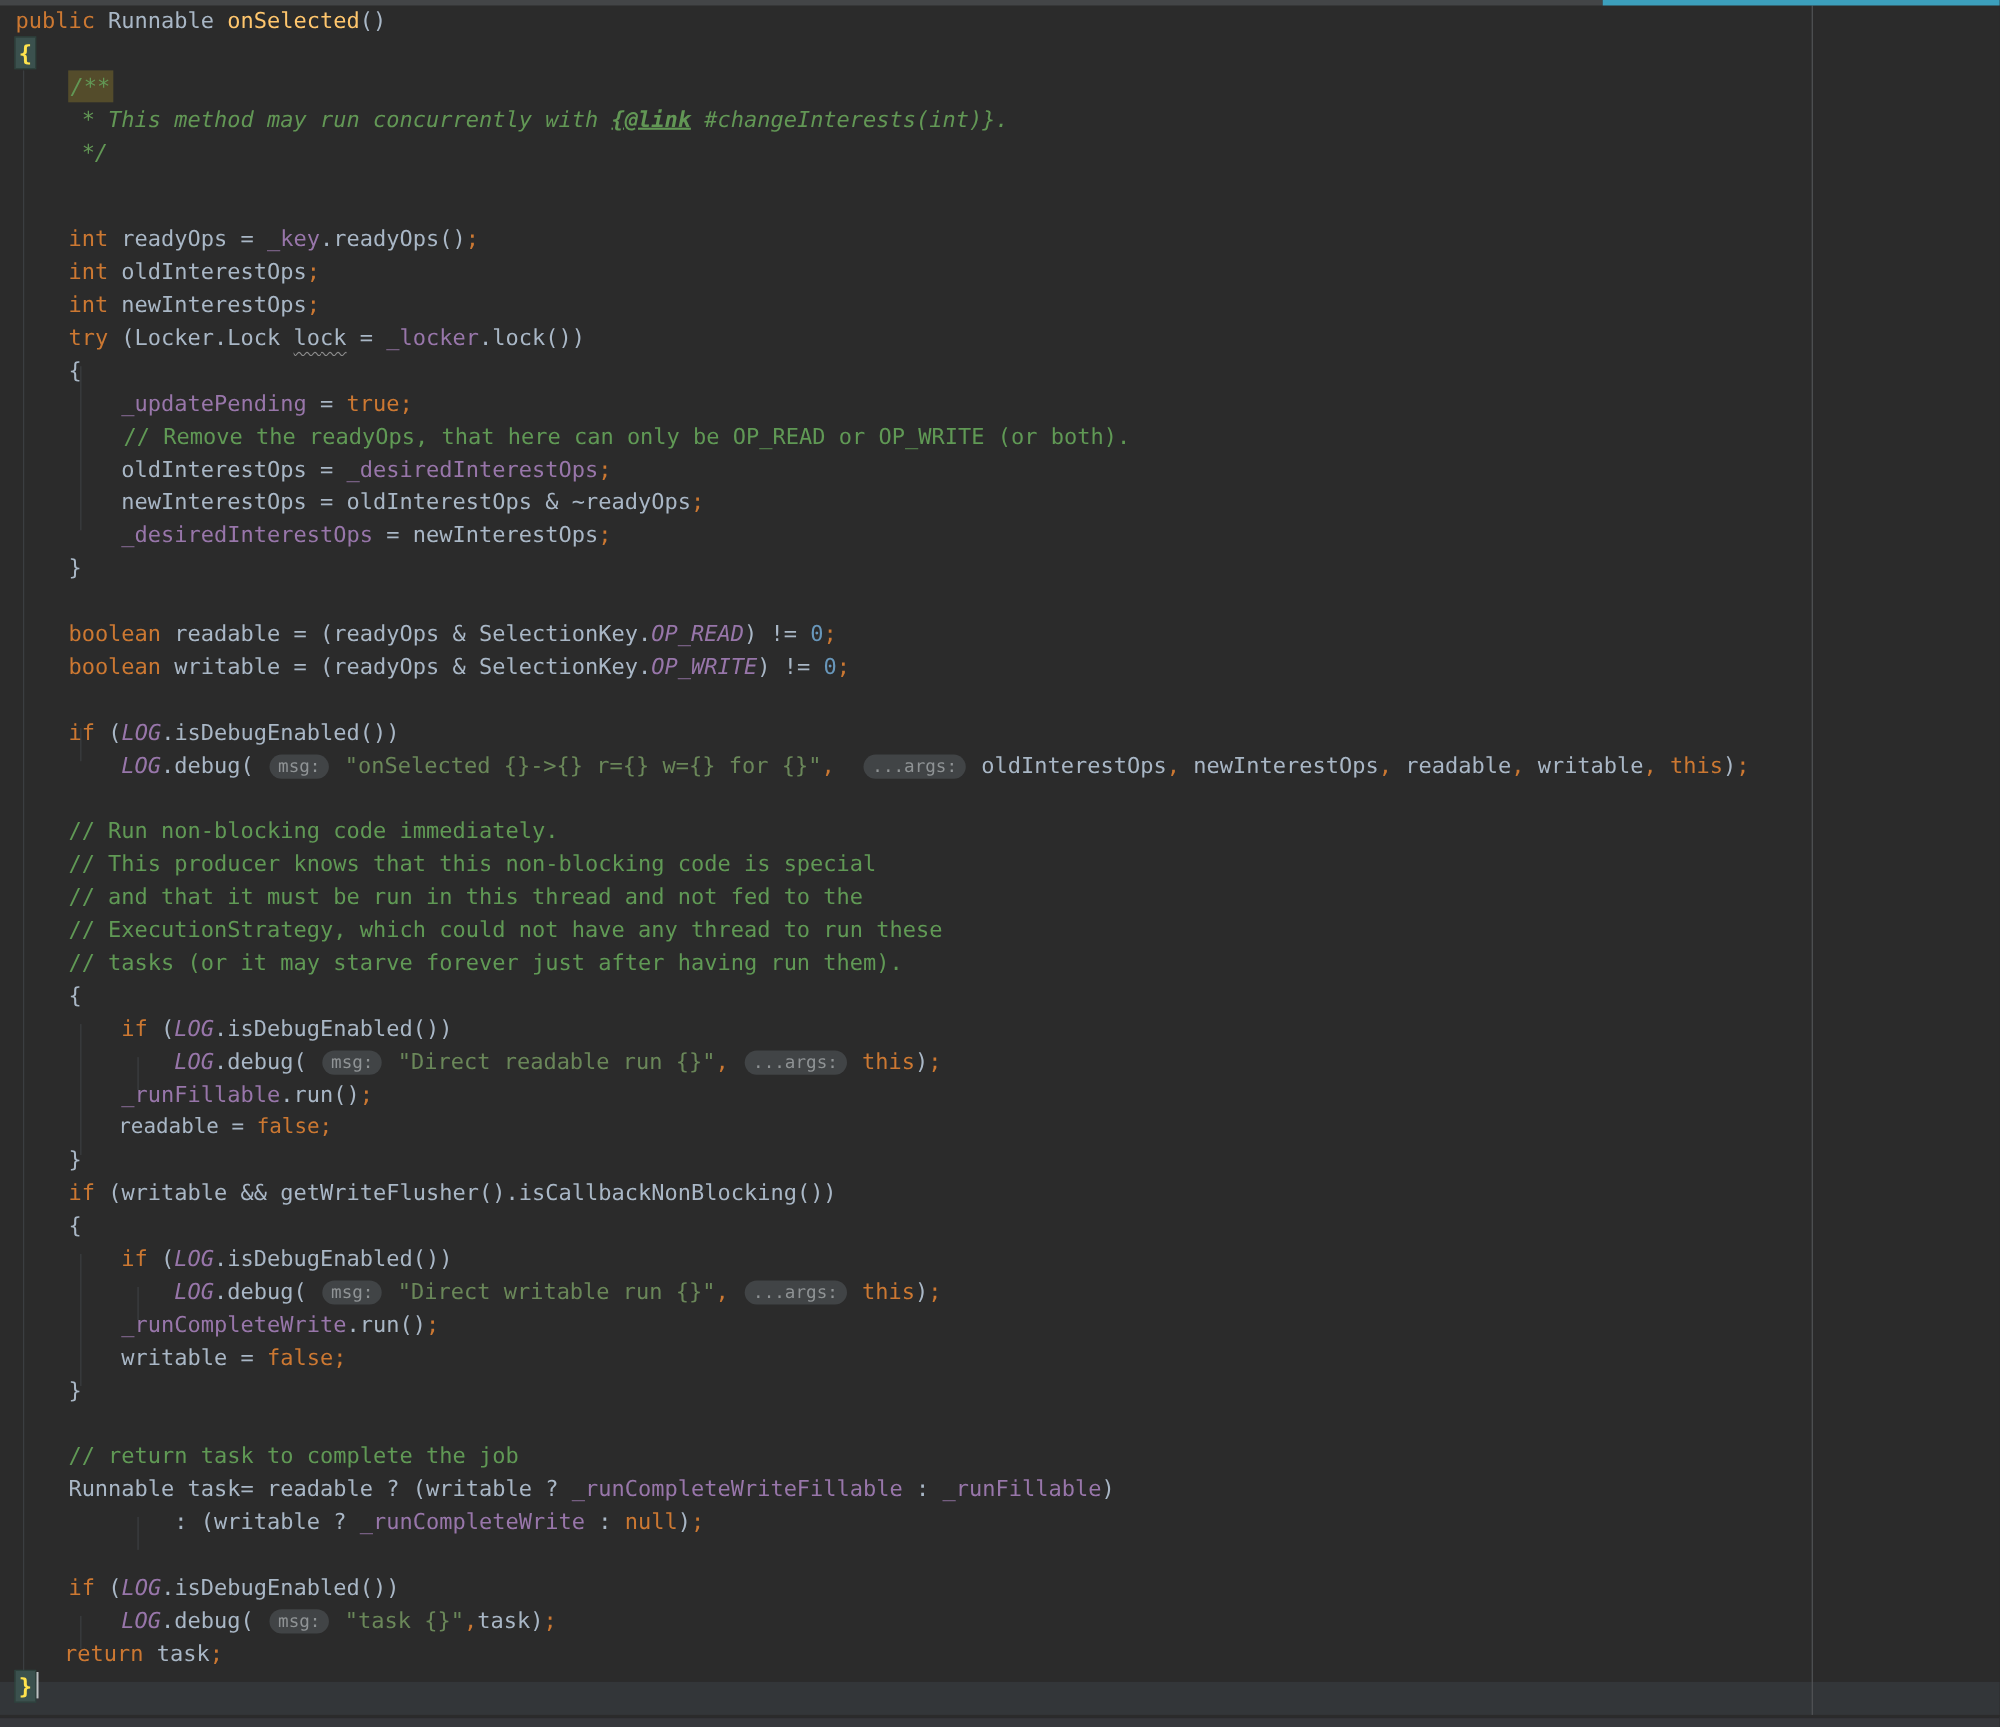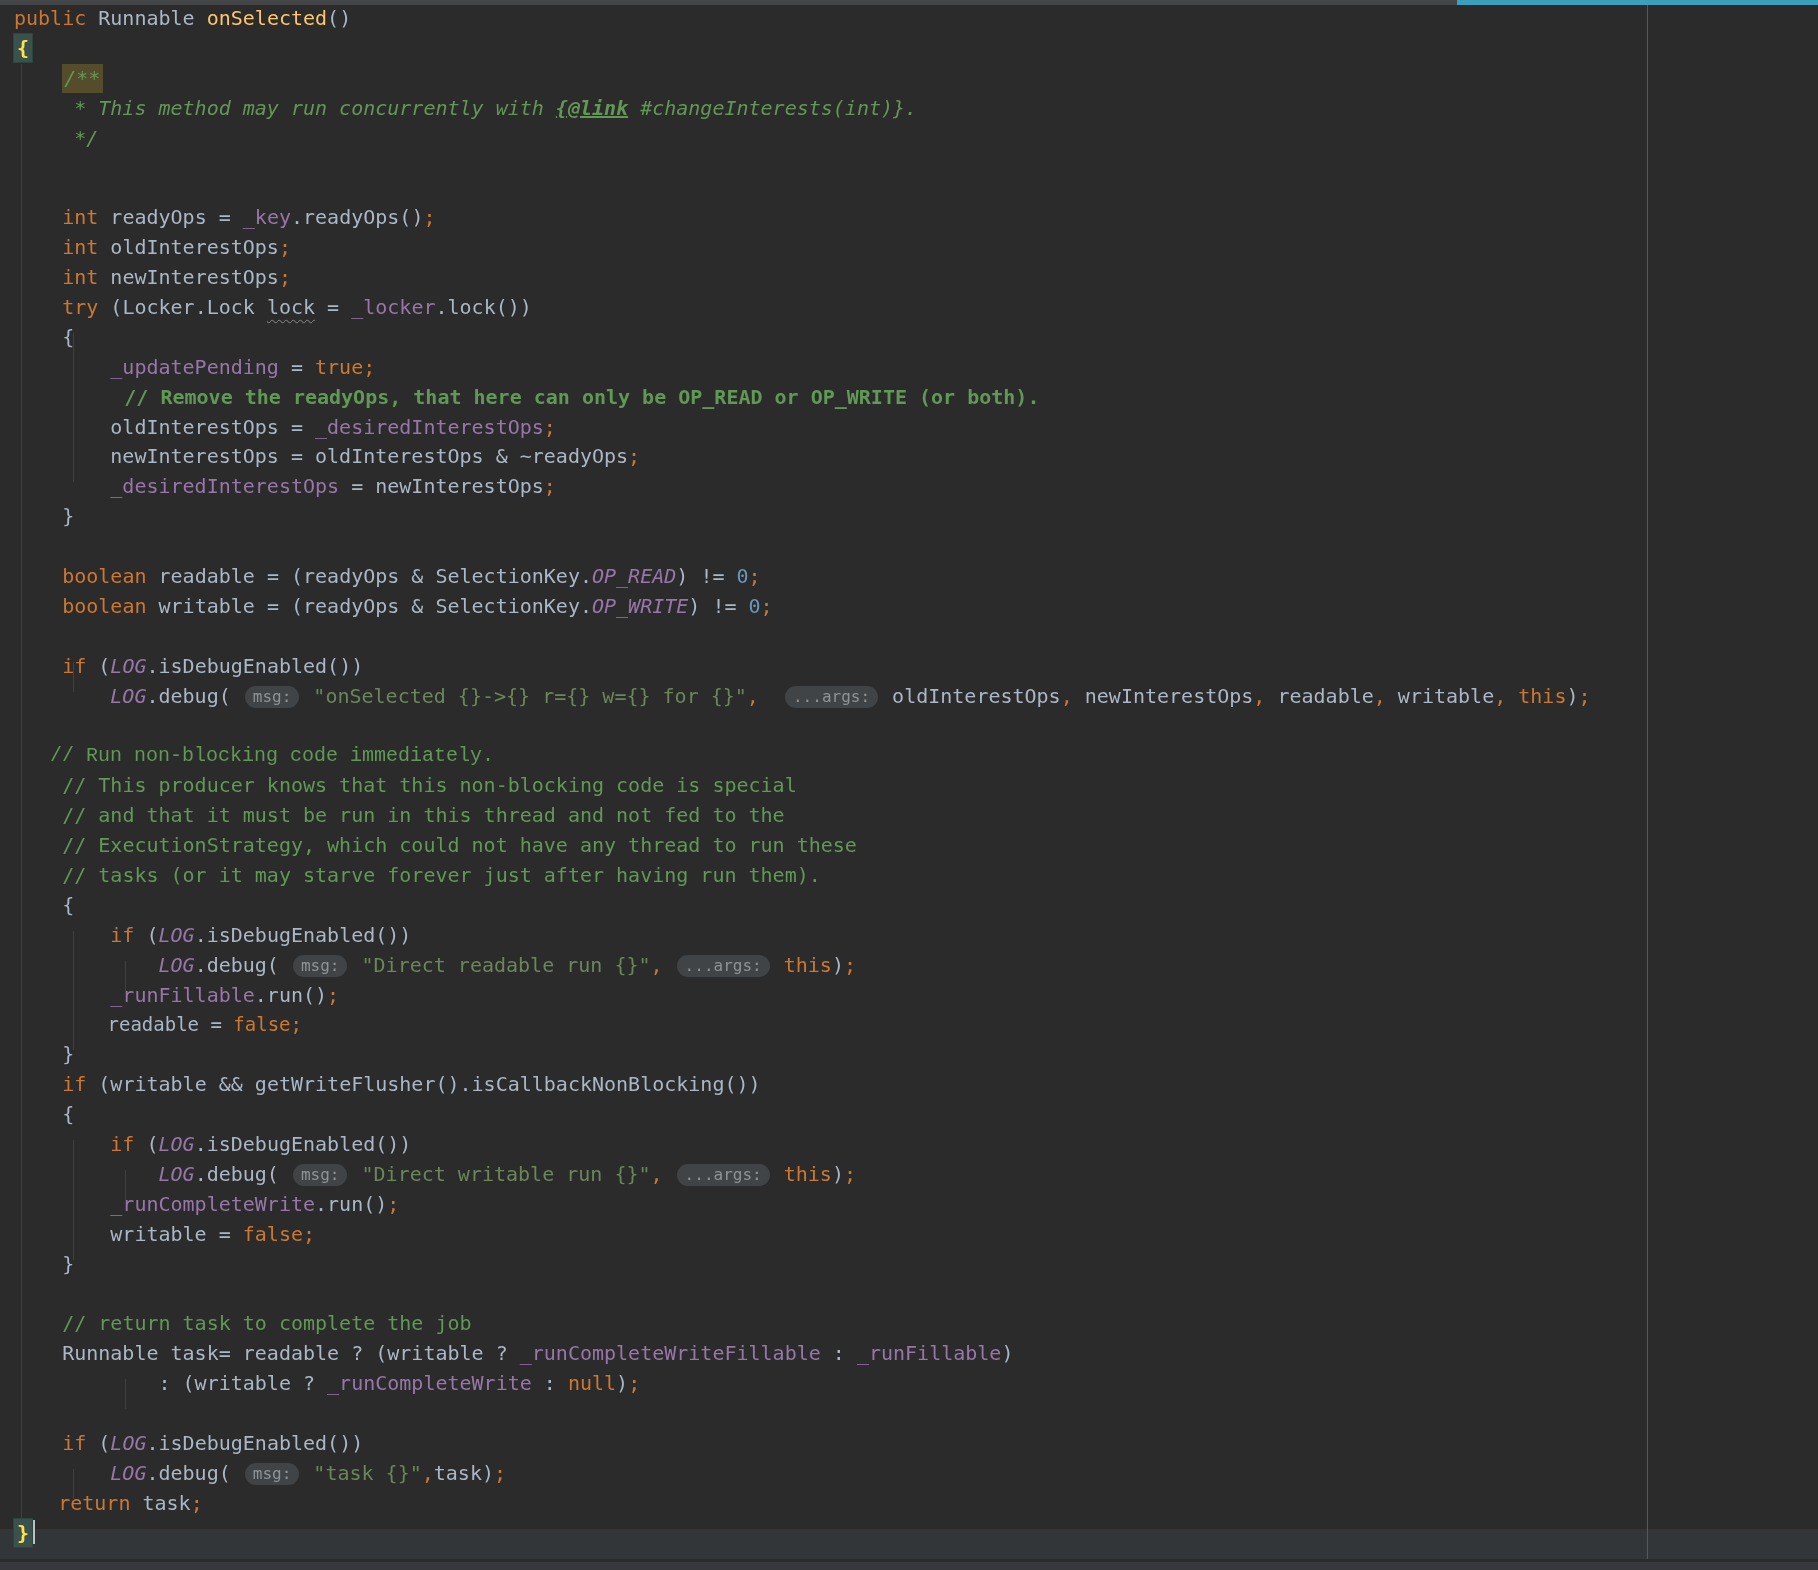--- a/index.html
+++ b/index.html
@@ -59,33 +59,33 @@
       <div class="line" style="height: 29.9px; line-height: 29.9px; font-size: 20px; padding-left: 14px;"><span class="t-pl">    </span><span class="t-ch">/**</span></div>
       <div class="line" style="height: 29.9px; line-height: 29.9px; font-size: 20px; padding-left: 14px;"><span class="t-doc">     * This method may run concurrently with </span><span class="t-doclink">{@link</span><span class="t-doc"> #changeInterests(int)}.</span></div>
       <div class="line" style="height: 29.9px; line-height: 29.9px; font-size: 20px; padding-left: 14px;"><span class="t-doc">     */</span></div>
       <div class="line" style="height: 29.9px; line-height: 29.9px; font-size: 20px; padding-left: 14px;"></div>
       <div class="line" style="height: 29.9px; line-height: 29.9px; font-size: 20px; padding-left: 14px; margin-top: 20px;"><span class="t-pl">    </span><span class="t-kw">int</span><span class="t-pl"> readyOps = </span><span class="t-fi">_key</span><span class="t-pl">.readyOps()</span><span class="t-kw">;</span></div>
       <div class="line" style="height: 29.9px; line-height: 29.9px; font-size: 20px; padding-left: 14px;"><span class="t-pl">    </span><span class="t-kw">int</span><span class="t-pl"> oldInterestOps</span><span class="t-kw">;</span></div>
       <div class="line" style="height: 29.9px; line-height: 29.9px; font-size: 20px; padding-left: 14px;"><span class="t-pl">    </span><span class="t-kw">int</span><span class="t-pl"> newInterestOps</span><span class="t-kw">;</span></div>
       <div class="line" style="height: 29.9px; line-height: 29.9px; font-size: 20px; padding-left: 14px;"><span class="t-pl">    </span><span class="t-kw">try</span><span class="t-pl"> (Locker.Lock </span><span class="t-wv">lock</span><span class="t-pl"> = </span><span class="t-fi">_locker</span><span class="t-pl">.lock())</span></div>
       <div class="line" style="height: 29.9px; line-height: 29.9px; font-size: 20px; padding-left: 14px;"><span class="t-pl">    {</span></div>
       <div class="line" style="height: 29.9px; line-height: 29.9px; font-size: 20px; padding-left: 14px;"><span class="t-pl">        </span><span class="t-fi">_updatePending</span><span class="t-pl"> = </span><span class="t-kw">true</span><span class="t-kw">;</span></div>
-      <div class="line" style="height: 29.9px; line-height: 29.9px; font-size: 20px; padding-left: 28px; font-weight: bold;"><span class="t-pl">        </span><span class="t-c">// Remove the readyOps, that here can only be OP_READ or OP_WRITE (or both).</span></div>
+      <div class="line" style="height: 29.9px; line-height: 29.9px; font-size: 20px; padding-left: 16px;"><span class="t-pl">        </span><span class="t-c">// Remove the readyOps, that here can only be OP_READ or OP_WRITE (or both).</span></div>
       <div class="line" style="height: 29.9px; line-height: 29.9px; font-size: 20px; padding-left: 14px;"><span class="t-pl">        oldInterestOps = </span><span class="t-fi">_desiredInterestOps</span><span class="t-kw">;</span></div>
       <div class="line" style="height: 29.9px; line-height: 29.9px; font-size: 20px; padding-left: 14px;"><span class="t-pl">        newInterestOps = oldInterestOps &amp; ~readyOps</span><span class="t-kw">;</span></div>
       <div class="line" style="height: 29.9px; line-height: 29.9px; font-size: 20px; padding-left: 14px;"><span class="t-pl">        </span><span class="t-fi">_desiredInterestOps</span><span class="t-pl"> = newInterestOps</span><span class="t-kw">;</span></div>
       <div class="line" style="height: 29.9px; line-height: 29.9px; font-size: 20px; padding-left: 14px;"><span class="t-pl">    }</span></div>
       <div class="line" style="height: 29.9px; line-height: 29.9px; font-size: 20px; padding-left: 14px;"></div>
       <div class="line" style="height: 29.9px; line-height: 29.9px; font-size: 20px; padding-left: 14px;"><span class="t-pl">    </span><span class="t-kw">boolean</span><span class="t-pl"> readable = (readyOps &amp; SelectionKey.</span><span class="t-st">OP_READ</span><span class="t-pl">) != </span><span class="t-n">0</span><span class="t-kw">;</span></div>
       <div class="line" style="height: 29.9px; line-height: 29.9px; font-size: 20px; padding-left: 14px;"><span class="t-pl">    </span><span class="t-kw">boolean</span><span class="t-pl"> writable = (readyOps &amp; SelectionKey.</span><span class="t-st">OP_WRITE</span><span class="t-pl">) != </span><span class="t-n">0</span><span class="t-kw">;</span></div>
       <div class="line" style="height: 29.9px; line-height: 29.9px; font-size: 20px; padding-left: 14px;"></div>
       <div class="line" style="height: 29.9px; line-height: 29.9px; font-size: 20px; padding-left: 14px;"><span class="t-pl">    </span><span class="t-kw">if</span><span class="t-pl"> (</span><span class="t-st">LOG</span><span class="t-pl">.isDebugEnabled())</span></div>
       <div class="line" style="height: 29.9px; line-height: 29.9px; font-size: 20px; padding-left: 14px;"><span class="t-pl">        </span><span class="t-st">LOG</span><span class="t-pl">.debug( </span><span class="t-h">msg:</span><span class="t-pl"> </span><span class="t-s">"onSelected {}-&gt;{} r={} w={} for {}"</span><span class="t-kw">,</span><span class="t-pl">  </span><span class="t-h">...args:</span><span class="t-pl"> oldInterestOps</span><span class="t-kw">,</span><span class="t-pl"> newInterestOps</span><span class="t-kw">,</span><span class="t-pl"> readable</span><span class="t-kw">,</span><span class="t-pl"> writable</span><span class="t-kw">,</span><span class="t-pl"> </span><span class="t-kw">this</span><span class="t-pl">)</span><span class="t-kw">;</span></div>
       <div class="line" style="height: 29.9px; line-height: 29.9px; font-size: 20px; padding-left: 14px;"></div>
-      <div class="line" style="height: 29.9px; line-height: 29.9px; font-size: 20px; padding-left: 2px; font-family: Liberation Mono, monospace;"><span class="t-pl">    </span><span class="t-c">// Run non-blocking code immediately.</span></div>
+      <div class="line" style="height: 29.9px; line-height: 29.9px; font-size: 20px; padding-left: 14px;"><span class="t-pl">    </span><span class="t-c">// Run non-blocking code immediately.</span></div>
       <div class="line" style="height: 29.9px; line-height: 29.9px; font-size: 20px; padding-left: 14px;"><span class="t-pl">    </span><span class="t-c">// This producer knows that this non-blocking code is special</span></div>
       <div class="line" style="height: 29.9px; line-height: 29.9px; font-size: 20px; padding-left: 14px;"><span class="t-pl">    </span><span class="t-c">// and that it must be run in this thread and not fed to the</span></div>
       <div class="line" style="height: 29.9px; line-height: 29.9px; font-size: 20px; padding-left: 14px;"><span class="t-pl">    </span><span class="t-c">// ExecutionStrategy, which could not have any thread to run these</span></div>
       <div class="line" style="height: 29.9px; line-height: 29.9px; font-size: 20px; padding-left: 14px;"><span class="t-pl">    </span><span class="t-c">// tasks (or it may starve forever just after having run them).</span></div>
       <div class="line" style="height: 29.9px; line-height: 29.9px; font-size: 20px; padding-left: 14px;"><span class="t-pl">    {</span></div>
       <div class="line" style="height: 29.9px; line-height: 29.9px; font-size: 20px; padding-left: 14px;"><span class="t-pl">        </span><span class="t-kw">if</span><span class="t-pl"> (</span><span class="t-st">LOG</span><span class="t-pl">.isDebugEnabled())</span></div>
       <div class="line" style="height: 29.9px; line-height: 29.9px; font-size: 20px; padding-left: 14px;"><span class="t-pl">            </span><span class="t-st">LOG</span><span class="t-pl">.debug( </span><span class="t-h">msg:</span><span class="t-pl"> </span><span class="t-s">"Direct readable run {}"</span><span class="t-kw">,</span><span class="t-pl"> </span><span class="t-h">...args:</span><span class="t-pl"> </span><span class="t-kw">this</span><span class="t-pl">)</span><span class="t-kw">;</span></div>
       <div class="line" style="height: 29.9px; line-height: 29.9px; font-size: 20px; padding-left: 14px;"><span class="t-pl">        </span><span class="t-fi">_runFillable</span><span class="t-pl">.run()</span><span class="t-kw">;</span></div>
       <div class="line" style="height: 29.9px; line-height: 29.9px; font-size: 19px; padding-left: 16px;"><span class="t-pl">        readable = </span><span class="t-kw">false</span><span class="t-kw">;</span></div>
       <div class="line" style="height: 29.9px; line-height: 29.9px; font-size: 20px; padding-left: 14px;"><span class="t-pl">    }</span></div>

